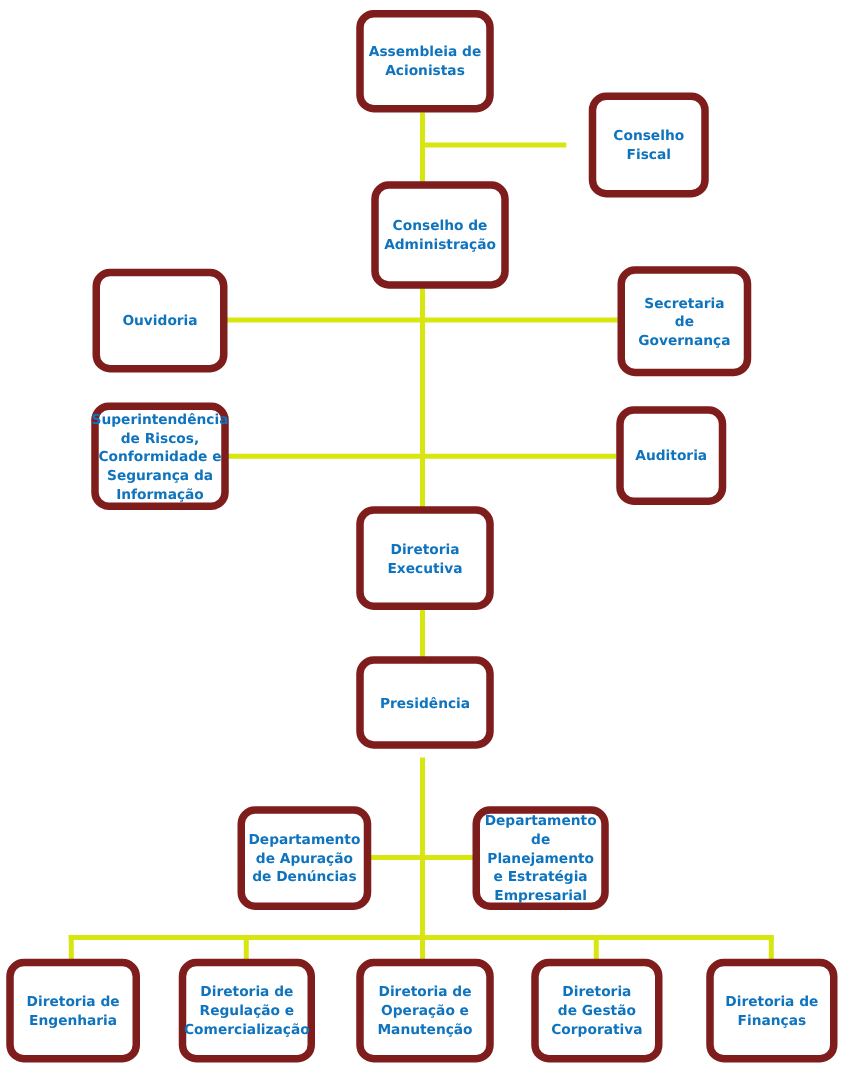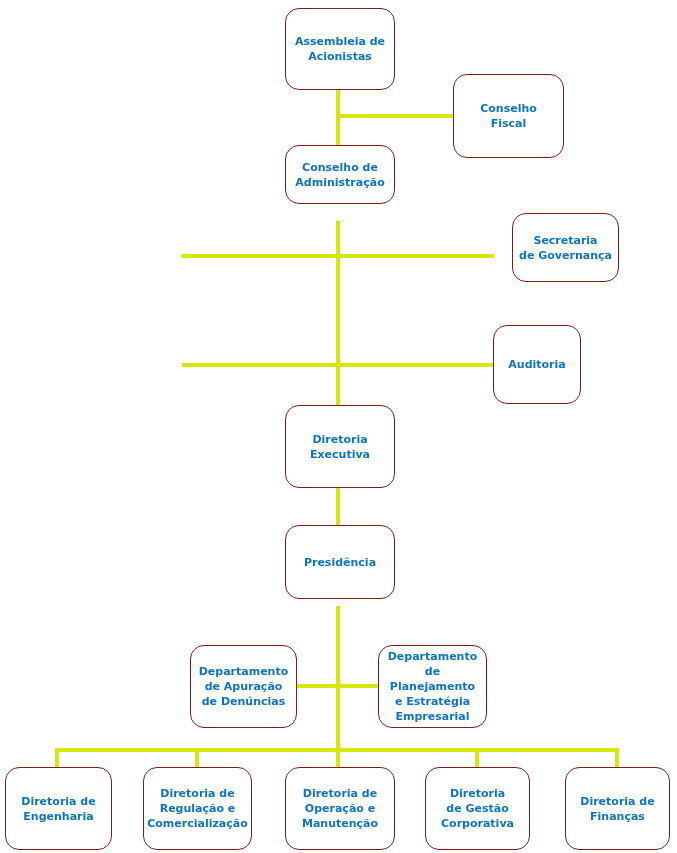--- a/index.html
+++ b/index.html
@@ -6,21 +6,21 @@
   .canvas{
     position:relative;
     width:677px;height:853px;
     background:#ffffff;
     font-family:"DejaVu Sans","Liberation Sans",sans-serif;
     overflow:hidden;
   }
   .line{position:absolute;background:#d7e60f;z-index:0;}
   .node{
     position:absolute;z-index:1;box-sizing:border-box;
-    border:1px solid #7f1d1d;border-radius:14px;background:#ffffff;
+    border:6px solid #7f1d1d;border-radius:14px;background:#ffffff;
     display:flex;align-items:center;justify-content:center;
     color:#0f74bd;font-weight:bold;font-size:11px;line-height:15px;
     text-align:center;padding:2px 3px;
   }
   .lbl{white-space:pre-line;}
 </style>
 </head>
 <body>
 
 <div class="canvas">
@@ -36,31 +36,41 @@
   <div class="line" style="left:55px;top:748px;width:564px;height:4px"></div>
   <div class="line" style="left:55px;top:748px;width:4px;height:20px"></div>
   <div class="line" style="left:195px;top:748px;width:4px;height:20px"></div>
   <div class="line" style="left:475px;top:748px;width:4px;height:20px"></div>
   <div class="line" style="left:615px;top:748px;width:4px;height:20px"></div>
 
   <div class="node" style="left:285px;top:8px;width:110px;height:82px">
     <span class="lbl">Assembleia de
 Acionistas</span>
   </div>
-  <div class="node" style="left:453px;top:74px;width:111px;height:84px">
+  <div class="node" style="left:471px;top:74px;width:96px;height:84px">
     <span class="lbl">Conselho
 Fiscal</span>
   </div>
-  <div class="node" style="left:285px;top:145px;width:110px;height:59px">
+  <div class="node" style="left:297px;top:145px;width:110px;height:86px">
     <span class="lbl">Conselho de
 Administração</span>
   </div>
-  <div class="node" style="left:512px;top:213px;width:107px;height:69px">
+  <div class="node" style="left:74px;top:215px;width:108px;height:83px">
+    <span class="lbl">Ouvidoria</span>
+  </div>
+  <div class="node" style="left:494px;top:213px;width:107px;height:88px">
     <span class="lbl">Secretaria
 de Governança</span>
+  </div>
+  <div class="node" style="left:73px;top:322px;width:110px;height:86px">
+    <span class="lbl">Superintendência
+de Riscos,
+Conformidade e
+Segurança da
+Informação</span>
   </div>
   <div class="node" style="left:493px;top:325px;width:88px;height:79px">
     <span class="lbl">Auditoria</span>
   </div>
   <div class="node" style="left:285px;top:405px;width:110px;height:83px">
     <span class="lbl">Diretoria
 Executiva</span>
   </div>
   <div class="node" style="left:285px;top:525px;width:110px;height:74px">
     <span class="lbl">Presidência</span>

